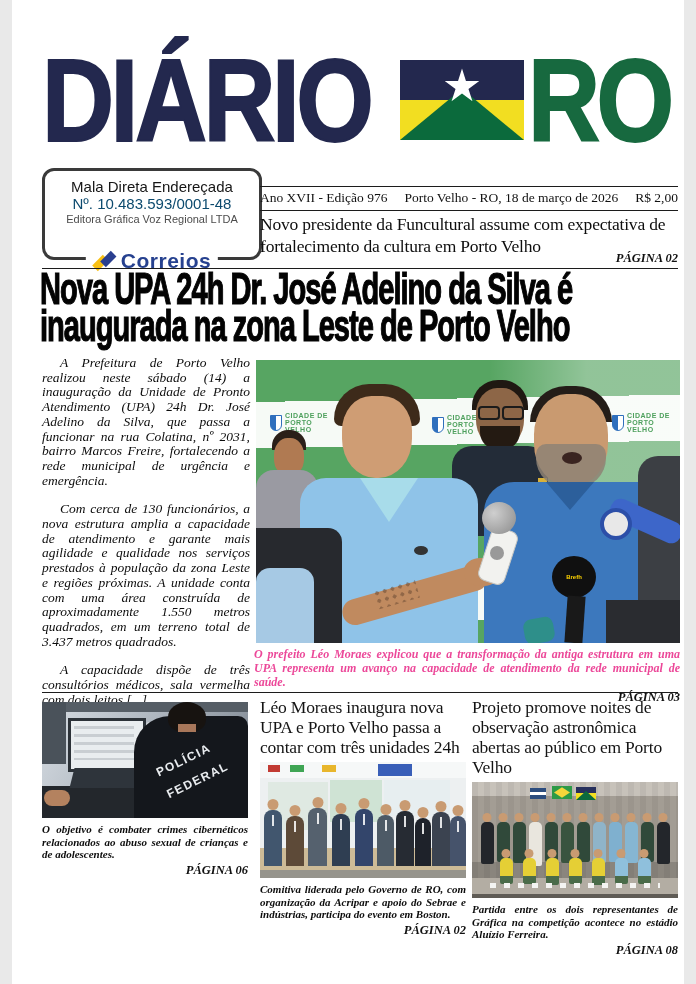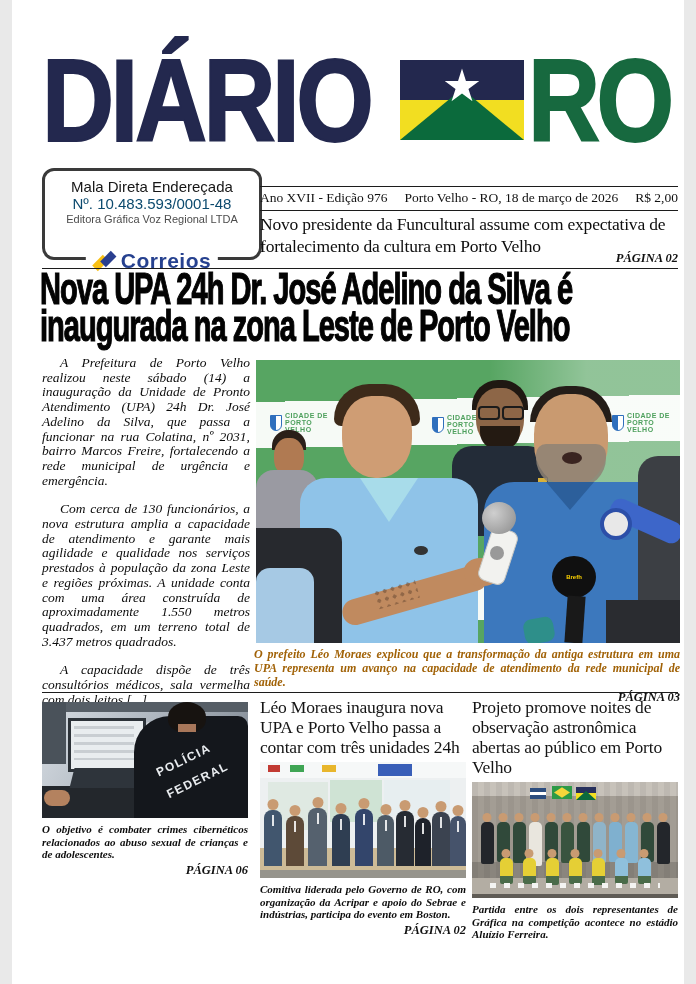--- a/index.html
+++ b/index.html
@@ -61,21 +61,21 @@
   .main-photo{position:absolute;left:244px;top:360px;width:424px;height:283px;}
   .backdrop{left:0;top:0;width:100%;height:100%;
     background:repeating-linear-gradient(179deg,#57a562 0 42px,#f6faf6 42px 88px);}
   .backdrop-fade{left:0;top:0;width:100%;height:100%;
     background:linear-gradient(90deg,rgba(255,255,255,0) 55%,rgba(255,255,255,.35) 78%);}
   .pv-logo{display:flex;gap:3px;align-items:center;}
   .pv-shield{width:10px;height:14px;border:1px solid #2f6fbd;border-radius:0 0 6px 6px;
     background:linear-gradient(90deg,#2f6fbd 50%,#fff 50%);}
   .pv-txt{font:700 7px/7px "Liberation Sans",sans-serif;color:#4ea05d;letter-spacing:.5px;}
   .cap-main{position:absolute;left:242px;top:647px;width:426px;}
-  .cap-main p{margin:0;font:700 italic 12px/14px "Liberation Serif",serif;text-align:justify;color:#a16207;}
+  .cap-main p{margin:0;font:700 italic 12px/14px "Liberation Serif",serif;text-align:justify;color:#ec4899;}
   .cap-main .pg{display:block;text-align:right;margin-top:1px;}
 
   
   .bcol{position:absolute;top:697px;width:206px;}
   .bcol h3{margin:0;font:400 17.5px/20px "Liberation Serif",serif;color:#141414;letter-spacing:-.2px;}
   .bcol .photo{margin-top:5px;width:206px;height:116px;}
   .bcol .cap{margin:5px 0 0 0;font:700 italic 11px/12.5px "Liberation Serif",serif;text-align:justify;color:#0c0c0c;}
   .bcol .pg{display:block;text-align:right;margin-top:2px;}
 
   
@@ -317,15 +317,16 @@
         <span class="j" style="height:26px;--c:#e5cf35;"></span>
         <span class="j" style="height:27px;--c:#e5cf35;"></span>
         <span class="j" style="height:26px;--c:#e5cf35;"></span>
         <span class="j" style="height:27px;--c:#e5cf35;"></span>
         <span class="j" style="height:26px;--c:#8fc0dc;"></span>
         <span class="j" style="height:26px;--c:#8fc0dc;"></span>
       </div>
       <div class="ph" style="left:18px;top:101px;width:170px;height:5px;background:repeating-linear-gradient(90deg,#f4f4f2 0 6px,transparent 6px 14px);"></div>
     </div>
     <p class="cap">Partida entre os dois representantes de Gráfica na competição acontece no estádio Aluízio Ferreira.</p>
+    <span class="pg">PÁGINA 08</span>
   </div>
 
 </div>
 
 </body></html>

